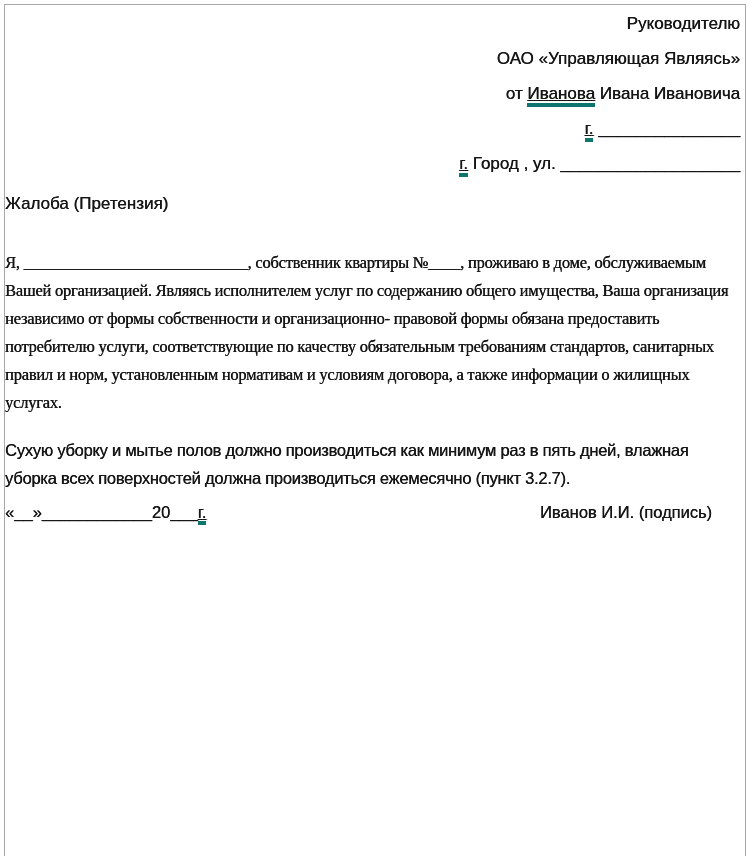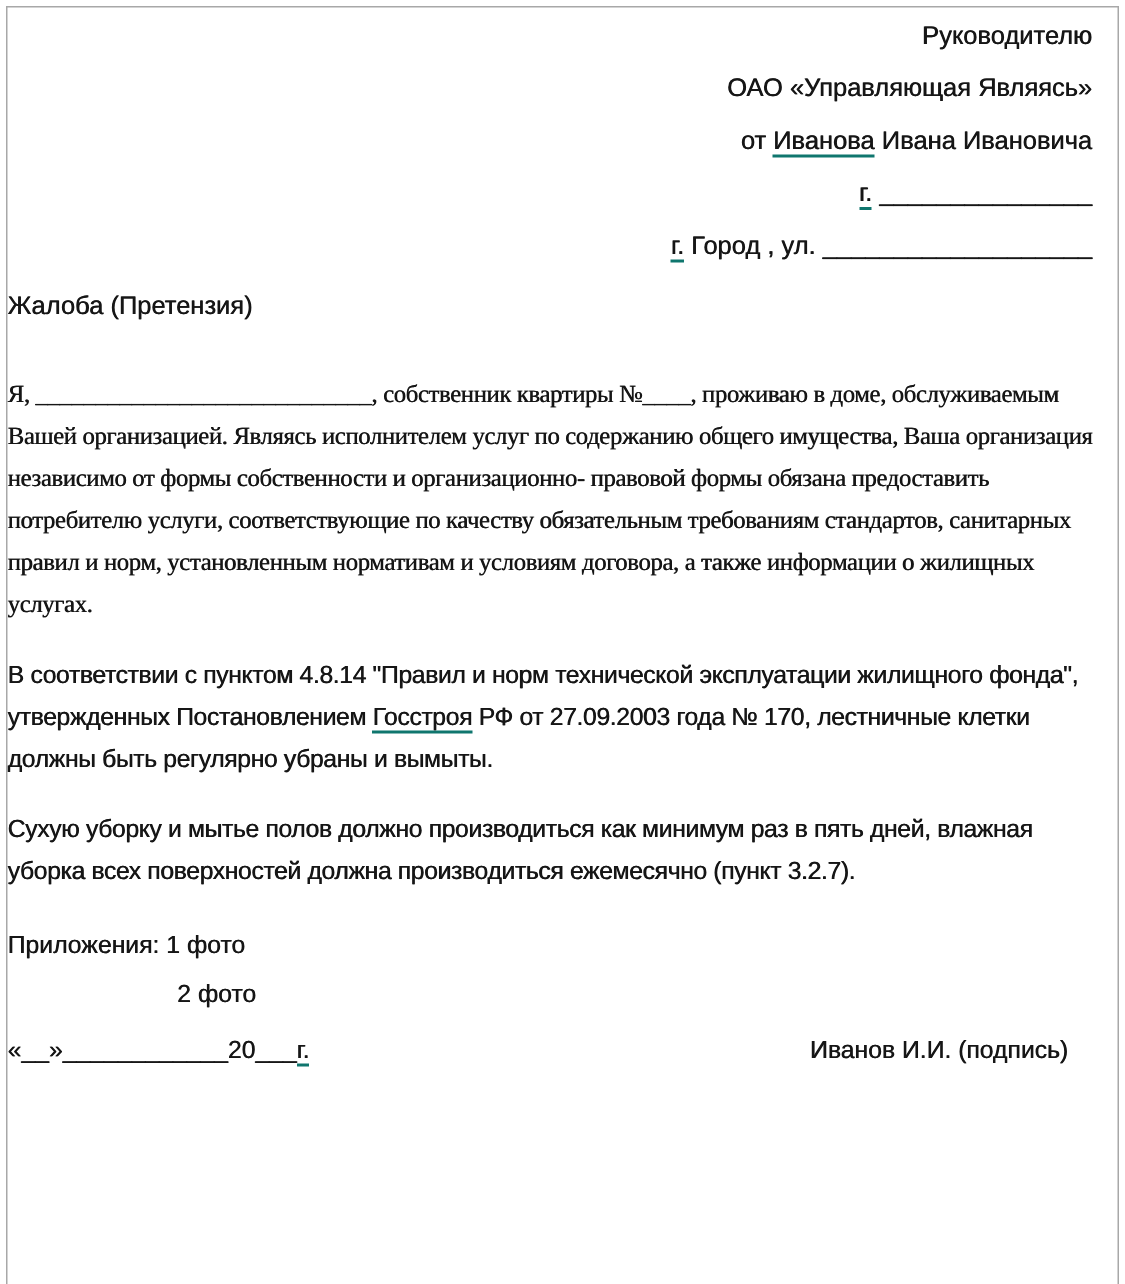--- a/index.html
+++ b/index.html
@@ -31,21 +31,21 @@
   .content {
     position: absolute;
     left: 5px; top: 4px; right: 6px;
     text-shadow: 0.35px 0 0 #161616; 
   }
   .hdr {
     text-align: right;
     font-size: 17px;
     line-height: 35px;
     padding-top: 2px;
-    padding-right: 16px;
+    padding-right: 4px;
   }
   .title {
     font-size: 17px;
     line-height: 28px;
     margin-top: 9px;
   }
   .para {
     font-size: 16.5px;
     letter-spacing: -0.25px;
     line-height: 28px;
@@ -69,21 +69,22 @@
     align-items: baseline;
     font-size: 16.5px;
     line-height: 28px;
     margin-top: 6px;
   }
   .footer .sig {
     padding-right: 32px;
   }
   
   .sp {
-    border-bottom: 2px solid #0f766e;
+    border-bottom: 4px solid #0f766e;
+    text-decoration: underline;
   }
 </style>
 </head>
 <body>
 
 <div class="page">
   <div class="page-border"></div>
 
   <div class="content">
 
@@ -93,29 +94,24 @@
       <div><span>от </span><span class="sp">Иванова</span><span> Ивана Ивановича</span></div>
       <div><span class="sp">г.</span><span> </span><span>_______________</span></div>
       <div><span class="sp">г.</span><span> Город , ул. </span><span>___________________</span></div>
     </div>
 
     <div class="title">Жалоба (Претензия)</div>
 
     <p class="para first">Я, ____________________________, собственник квартиры №____, проживаю в доме, обслуживаемым Вашей организацией. Являясь исполнителем услуг по содержанию общего имущества, Ваша организация независимо от формы собственности и организационно- правовой формы обязана предоставить потребителю услуги, соответствующие по качеству обязательным требованиям стандартов, санитарных правил и норм, установленным нормативам и условиям договора, а также информации о жилищных услугах.</p>
 
 
-    <p class="para"><span>В соответствии с пунктом 4.8.14 "Правил и норм технической эксплуатации жилищного фонда", утвержденных Постановлением </span><span class="sp">Госстроя</span><span> РФ от 27.09.2003 года № 170, лестничные клетки должны быть регулярно убраны и вымыты.</span></p>
 
     <p class="para">Сухую уборку и мытье полов должно производиться как минимум раз в пять дней, влажная уборка всех поверхностей должна производиться ежемесячно (пункт 3.2.7).</p>
 
 
-    <div class="attach">
-      <div>Приложения: 1 фото</div>
-      <div class="attach-indent">2 фото</div>
-    </div>
 
     <div class="footer">
       <div><span>«__»____________20___</span><span class="sp">г.</span></div>
       <div class="sig">Иванов И.И. (подпись)</div>
     </div>
 
   </div>
 </div>
 
 </body></html>

